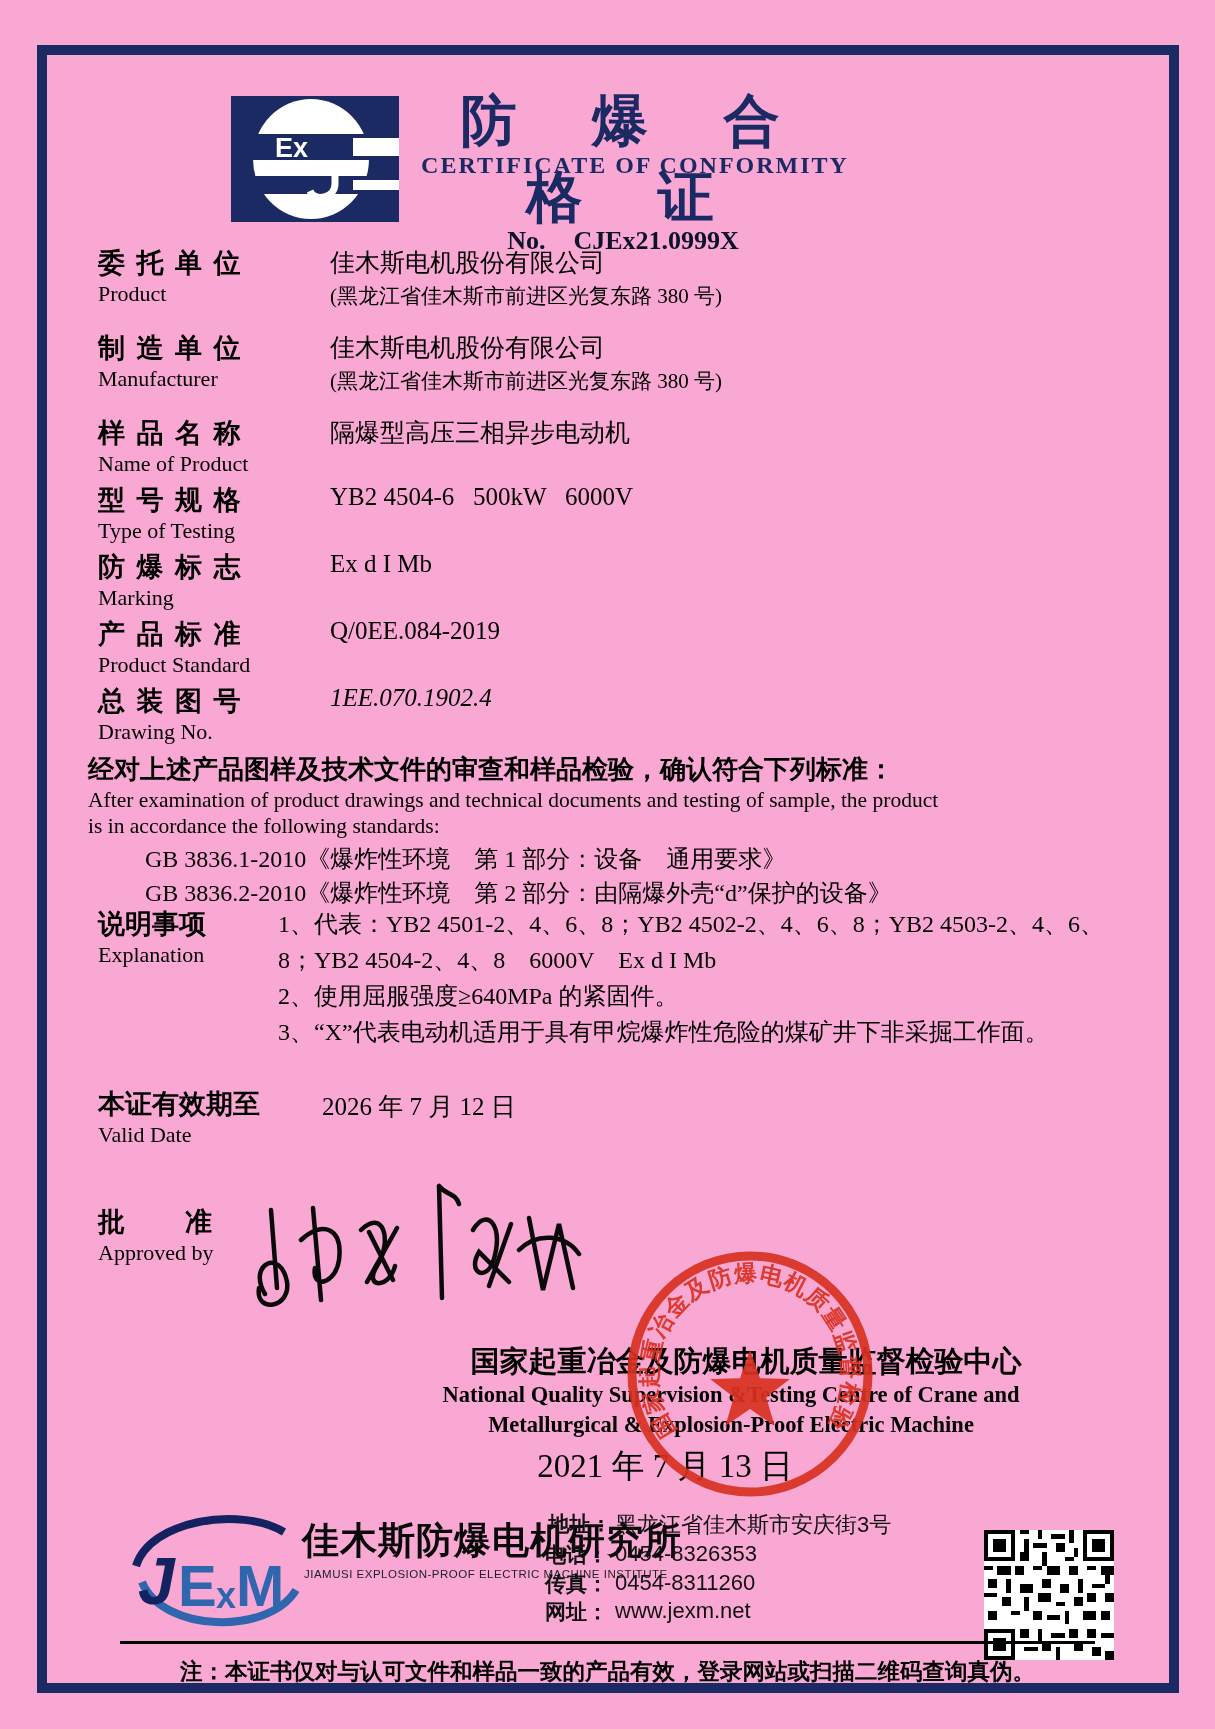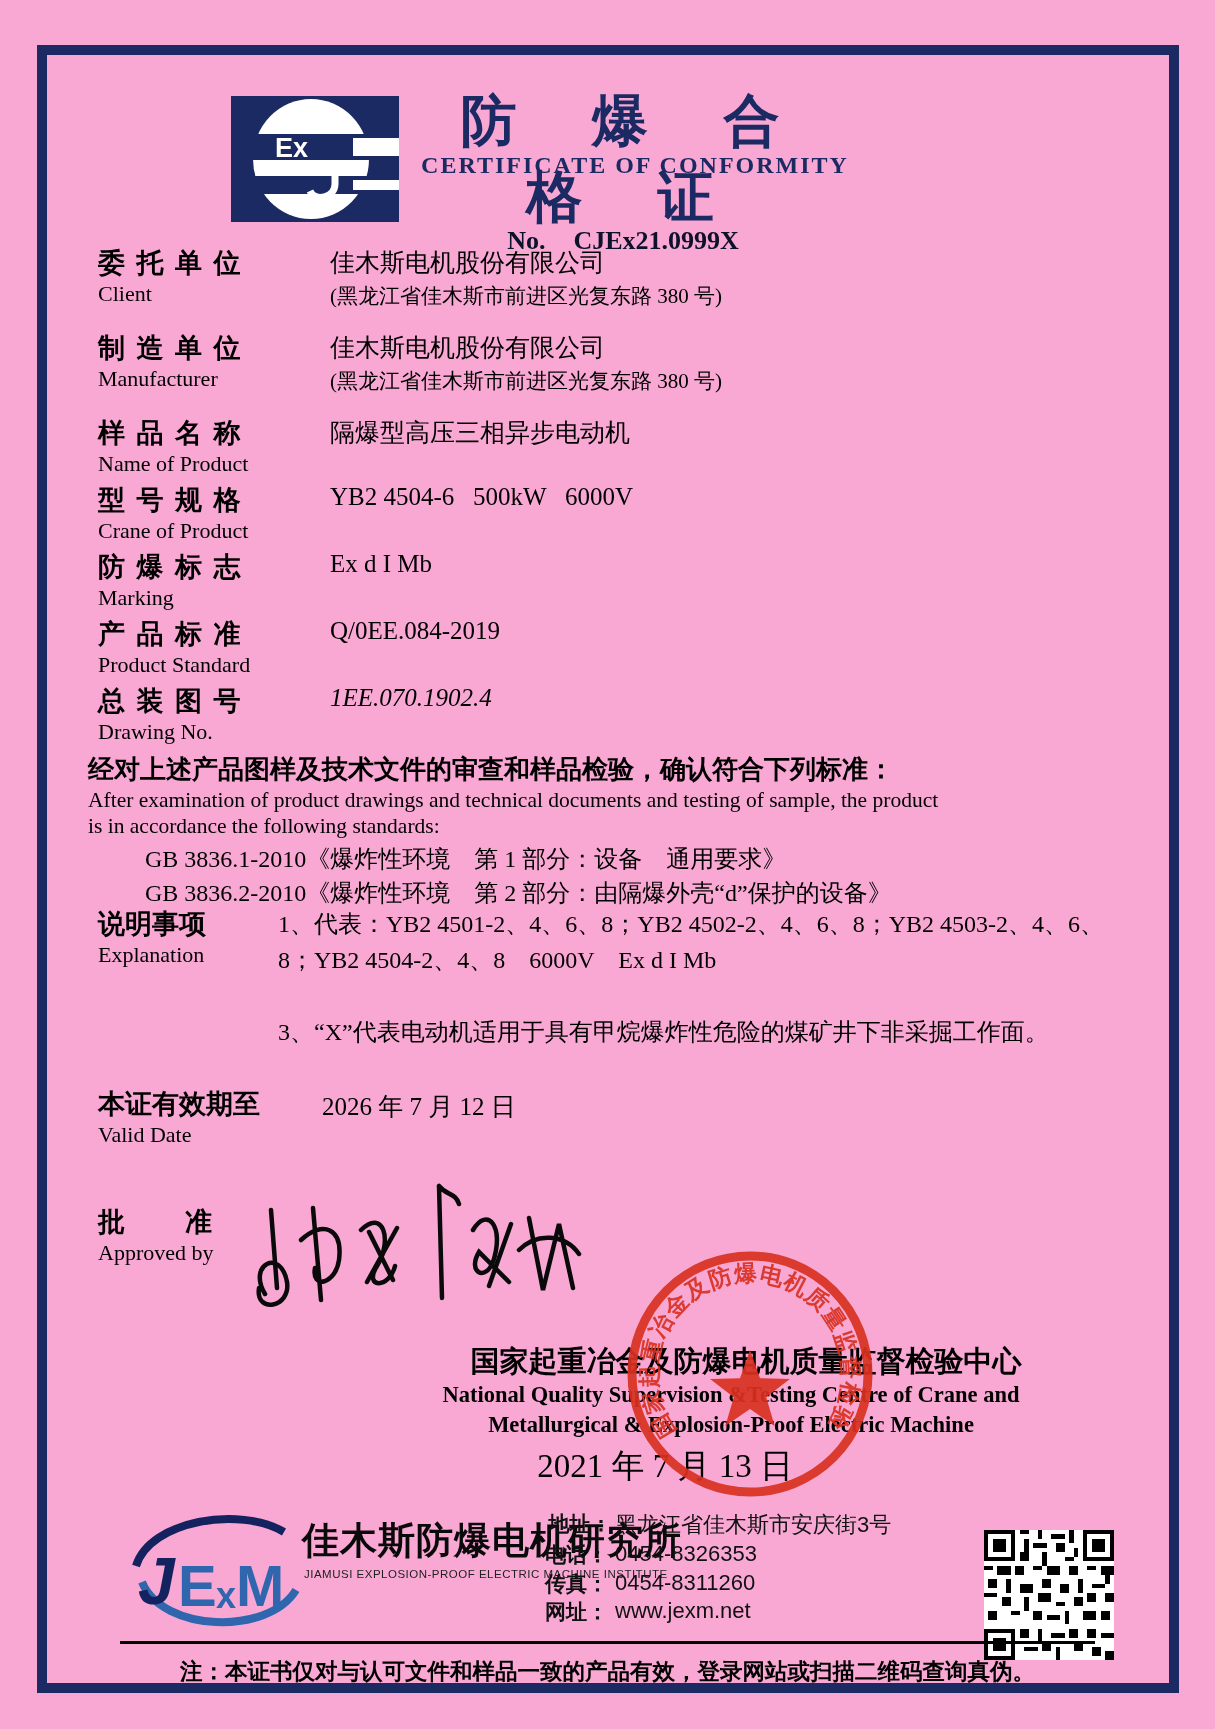--- a/index.html
+++ b/index.html
@@ -58,35 +58,35 @@
     </svg>
   </div>
 
   <div class="abs title-en" style="left:395px;top:152px;width:480px;text-align:center;">CERTIFICATE OF CONFORMITY</div>
   <div class="abs title-cn" style="left:395px;top:84px;width:480px;text-align:center;">防 爆 合 格 证</div>
   <div class="abs no-line" style="left:300px;top:196px;width:620px;text-align:center;">
     <span>No.</span><span style="display:inline-block;width:28px;"></span><span>CJEx21.0999X</span>
   </div>
 
   <div class="abs lbl-cn" style="left:98px;top:245px;">委 托 单 位</div>
-  <div class="abs lbl-en" style="left:98px;top:281px;">Client</div>
+  <div class="abs lbl-en" style="left:98px;top:281px;">Product</div>
   <div class="abs val" style="left:330px;top:246px;">佳木斯电机股份有限公司</div>
   <div class="abs val2" style="left:330px;top:282px;">(黑龙江省佳木斯市前进区光复东路 380 号)</div>
 
   <div class="abs lbl-cn" style="left:98px;top:330px;">制 造 单 位</div>
   <div class="abs lbl-en" style="left:98px;top:366px;">Manufacturer</div>
   <div class="abs val" style="left:330px;top:331px;">佳木斯电机股份有限公司</div>
   <div class="abs val2" style="left:330px;top:367px;">(黑龙江省佳木斯市前进区光复东路 380 号)</div>
 
   <div class="abs lbl-cn" style="left:98px;top:415px;">样 品 名 称</div>
   <div class="abs lbl-en" style="left:98px;top:451px;">Name of Product</div>
   <div class="abs val" style="left:330px;top:416px;">隔爆型高压三相异步电动机</div>
 
   <div class="abs lbl-cn" style="left:98px;top:482px;">型 号 规 格</div>
-  <div class="abs lbl-en" style="left:98px;top:518px;">Crane of Product</div>
+  <div class="abs lbl-en" style="left:98px;top:518px;">Type of Testing</div>
   <div class="abs val" style="left:330px;top:483px;">YB2 4504-6   500kW   6000V</div>
 
   <div class="abs lbl-cn" style="left:98px;top:549px;">防 爆 标 志</div>
   <div class="abs lbl-en" style="left:98px;top:585px;">Marking</div>
   <div class="abs val" style="left:330px;top:550px;">Ex d I Mb</div>
 
   <div class="abs lbl-cn" style="left:98px;top:616px;">产 品 标 准</div>
   <div class="abs lbl-en" style="left:98px;top:652px;">Product Standard</div>
   <div class="abs val" style="left:330px;top:617px;">Q/0EE.084-2019</div>
 
@@ -97,20 +97,21 @@
   <div class="abs stmt-cn" style="left:88px;top:752px;width:1010px;">经对上述产品图样及技术文件的审查和样品检验，确认符合下列标准：</div>
   <div class="abs stmt-en" style="left:88px;top:788px;">After examination of product drawings and technical documents and testing of sample, the product</div>
   <div class="abs stmt-en" style="left:88px;top:814px;">is in accordance the following standards:</div>
   <div class="abs std" style="left:145px;top:843px;">GB 3836.1-2010《爆炸性环境　第 1 部分：设备　通用要求》</div>
   <div class="abs std" style="left:145px;top:877px;">GB 3836.2-2010《爆炸性环境　第 2 部分：由隔爆外壳“d”保护的设备》</div>
 
   <div class="abs lbl-cn" style="left:98px;top:906px;letter-spacing:0;">说明事项</div>
   <div class="abs lbl-en" style="left:98px;top:942px;">Explanation</div>
   <div class="abs expl-item" style="left:278px;top:908px;width:840px;">1、代表：YB2 4501-2、4、6、8；YB2 4502-2、4、6、8；YB2 4503-2、4、6、</div>
   <div class="abs expl-item" style="left:278px;top:944px;width:840px;">8；YB2 4504-2、4、8　6000V　Ex d I Mb</div>
+  <div class="abs expl-item" style="left:278px;top:980px;width:840px;">2、使用屈服强度≥640MPa 的紧固件。</div>
   <div class="abs expl-item" style="left:278px;top:1016px;width:840px;">3、“X”代表电动机适用于具有甲烷爆炸性危险的煤矿井下非采掘工作面。</div>
 
   <div class="abs lbl-cn" style="left:98px;top:1086px;letter-spacing:0;">本证有效期至</div>
   <div class="abs lbl-en" style="left:98px;top:1122px;">Valid Date</div>
   <div class="abs val" style="left:322px;top:1090px;">2026 年 7 月 12 日</div>
 
   <div class="abs lbl-cn" style="left:98px;top:1204px;">批　　准</div>
   <div class="abs lbl-en" style="left:98px;top:1240px;">Approved by</div>
 
   <div class="abs" style="left:225px;top:1150px;">

